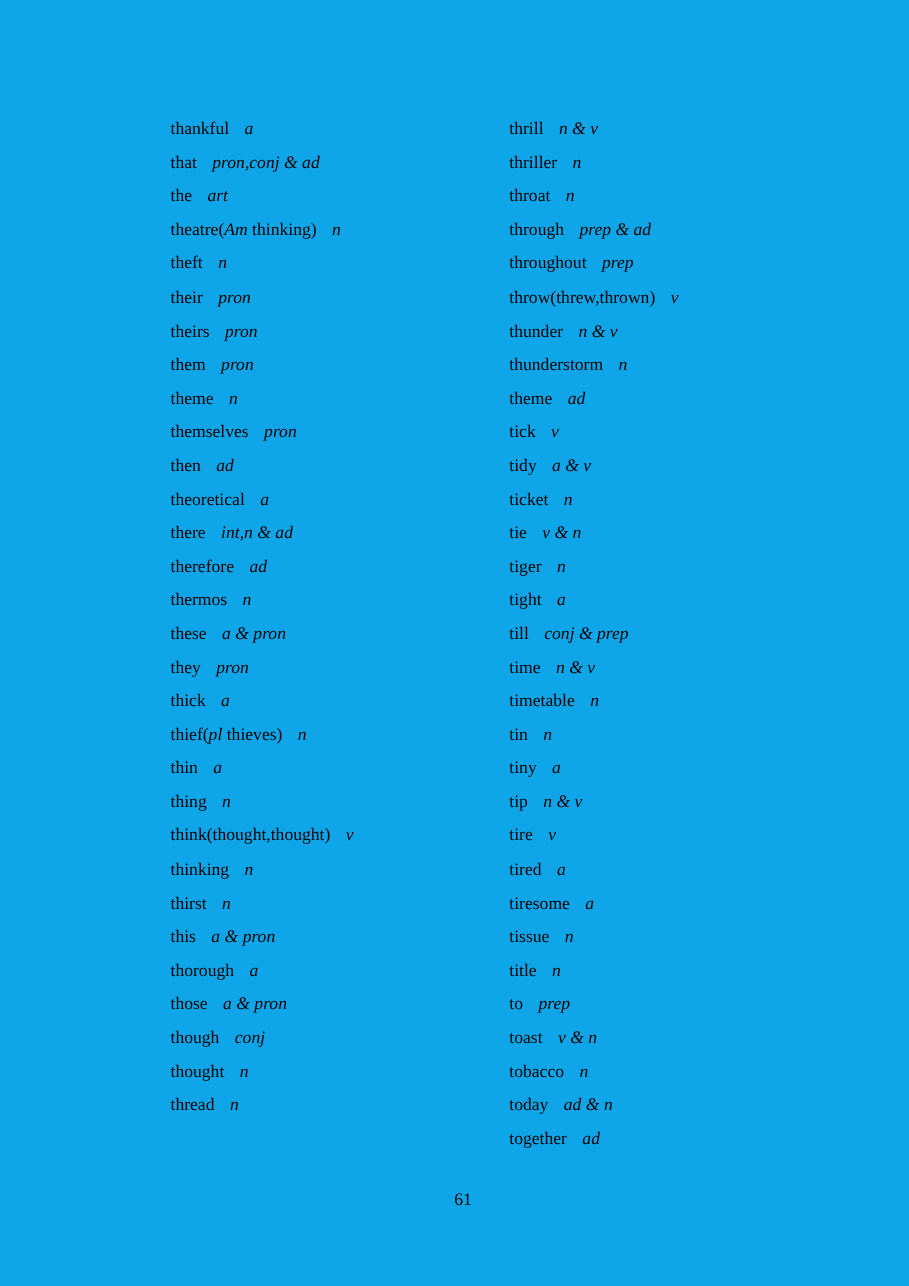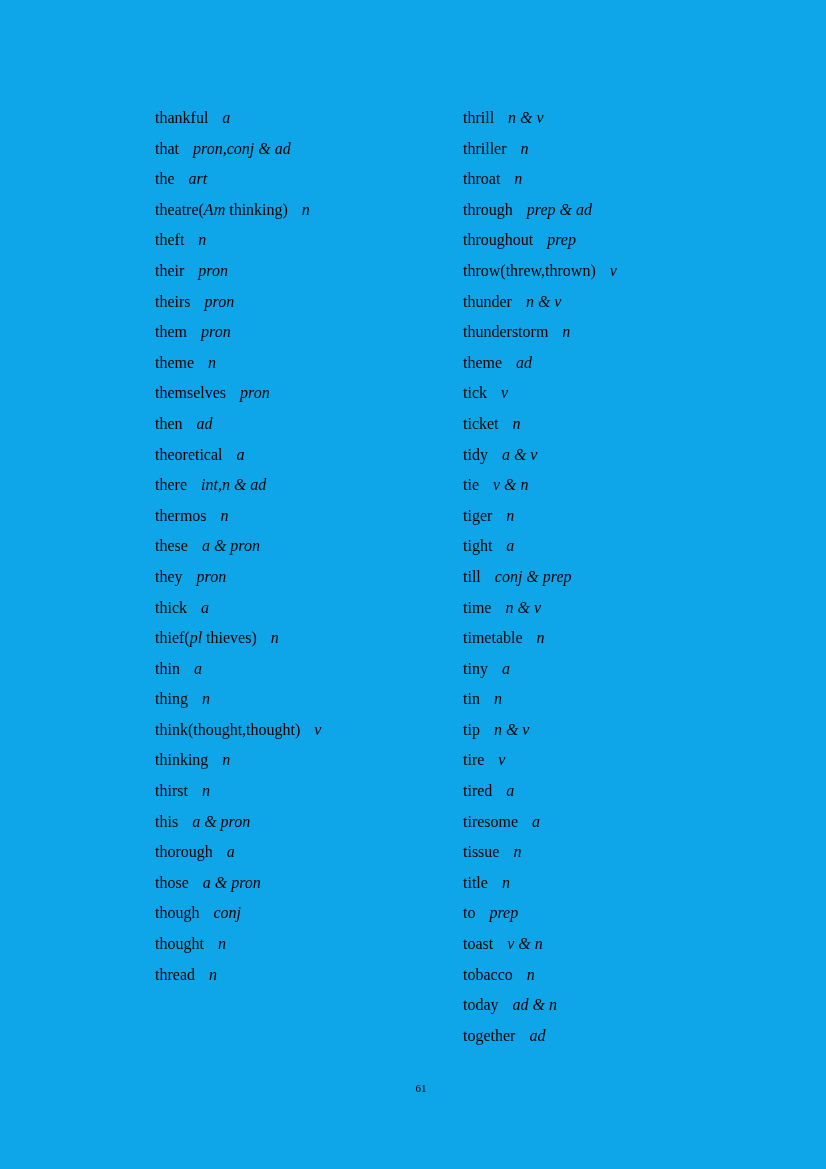--- a/index.html
+++ b/index.html
@@ -34,41 +34,42 @@
     margin-left: 14px;
     font-style: italic;
   }
   .page-number {
     position: absolute;
     top: 1082px;
     left: 0;
     width: 100%;
     text-align: center;
     text-indent: 16px;
-    font-size: 11px;
+    font-size: 16px;
   }
 </style>
 </head>
 <body>
 
 <div class="page">
   <div class="column col-left">
       <div class="entry"><span class="word"><span>thankful</span></span><span class="pos">a</span></div>
       <div class="entry"><span class="word"><span>that</span></span><span class="pos">pron,conj &amp; ad</span></div>
       <div class="entry"><span class="word"><span>the</span></span><span class="pos">art</span></div>
       <div class="entry"><span class="word"><span>theatre(</span><span class="it">Am</span><span> thinking)</span></span><span class="pos">n</span></div>
       <div class="entry"><span class="word"><span>theft</span></span><span class="pos">n</span></div>
       <div class="entry"><span class="word"><span>their</span></span><span class="pos">pron</span></div>
       <div class="entry"><span class="word"><span>theirs</span></span><span class="pos">pron</span></div>
       <div class="entry"><span class="word"><span>them</span></span><span class="pos">pron</span></div>
       <div class="entry"><span class="word"><span>theme</span></span><span class="pos">n</span></div>
       <div class="entry"><span class="word"><span>themselves</span></span><span class="pos">pron</span></div>
       <div class="entry"><span class="word"><span>then</span></span><span class="pos">ad</span></div>
       <div class="entry"><span class="word"><span>theoretical</span></span><span class="pos">a</span></div>
       <div class="entry"><span class="word"><span>there</span></span><span class="pos">int,n &amp; ad</span></div>
+      <div class="entry"><span class="word"><span>therefore</span></span><span class="pos">ad</span></div>
       <div class="entry"><span class="word"><span>thermos</span></span><span class="pos">n</span></div>
       <div class="entry"><span class="word"><span>these</span></span><span class="pos">a &amp; pron</span></div>
       <div class="entry"><span class="word"><span>they</span></span><span class="pos">pron</span></div>
       <div class="entry"><span class="word"><span>thick</span></span><span class="pos">a</span></div>
       <div class="entry"><span class="word"><span>thief(</span><span class="it">pl</span><span> thieves)</span></span><span class="pos">n</span></div>
       <div class="entry"><span class="word"><span>thin</span></span><span class="pos">a</span></div>
       <div class="entry"><span class="word"><span>thing</span></span><span class="pos">n</span></div>
       <div class="entry"><span class="word"><span>think(thought,thought)</span></span><span class="pos">v</span></div>
       <div class="entry"><span class="word"><span>thinking</span></span><span class="pos">n</span></div>
       <div class="entry"><span class="word"><span>thirst</span></span><span class="pos">n</span></div>
@@ -83,30 +84,30 @@
       <div class="entry"><span class="word"><span>thrill</span></span><span class="pos">n &amp; v</span></div>
       <div class="entry"><span class="word"><span>thriller</span></span><span class="pos">n</span></div>
       <div class="entry"><span class="word"><span>throat</span></span><span class="pos">n</span></div>
       <div class="entry"><span class="word"><span>through</span></span><span class="pos">prep &amp; ad</span></div>
       <div class="entry"><span class="word"><span>throughout</span></span><span class="pos">prep</span></div>
       <div class="entry"><span class="word"><span>throw(threw,thrown)</span></span><span class="pos">v</span></div>
       <div class="entry"><span class="word"><span>thunder</span></span><span class="pos">n &amp; v</span></div>
       <div class="entry"><span class="word"><span>thunderstorm</span></span><span class="pos">n</span></div>
       <div class="entry"><span class="word"><span>theme</span></span><span class="pos">ad</span></div>
       <div class="entry"><span class="word"><span>tick</span></span><span class="pos">v</span></div>
+      <div class="entry"><span class="word"><span>tidy</span></span><span class="pos">a &amp; v</span></div>
       <div class="entry"><span class="word"><span>ticket</span></span><span class="pos">n</span></div>
-      <div class="entry"><span class="word"><span>tidy</span></span><span class="pos">a &amp; v</span></div>
       <div class="entry"><span class="word"><span>tie</span></span><span class="pos">v &amp; n</span></div>
       <div class="entry"><span class="word"><span>tiger</span></span><span class="pos">n</span></div>
       <div class="entry"><span class="word"><span>tight</span></span><span class="pos">a</span></div>
       <div class="entry"><span class="word"><span>till</span></span><span class="pos">conj &amp; prep</span></div>
       <div class="entry"><span class="word"><span>time</span></span><span class="pos">n &amp; v</span></div>
       <div class="entry"><span class="word"><span>timetable</span></span><span class="pos">n</span></div>
+      <div class="entry"><span class="word"><span>tin</span></span><span class="pos">n</span></div>
       <div class="entry"><span class="word"><span>tiny</span></span><span class="pos">a</span></div>
-      <div class="entry"><span class="word"><span>tin</span></span><span class="pos">n</span></div>
       <div class="entry"><span class="word"><span>tip</span></span><span class="pos">n &amp; v</span></div>
       <div class="entry"><span class="word"><span>tire</span></span><span class="pos">v</span></div>
       <div class="entry"><span class="word"><span>tired</span></span><span class="pos">a</span></div>
       <div class="entry"><span class="word"><span>tiresome</span></span><span class="pos">a</span></div>
       <div class="entry"><span class="word"><span>tissue</span></span><span class="pos">n</span></div>
       <div class="entry"><span class="word"><span>title</span></span><span class="pos">n</span></div>
       <div class="entry"><span class="word"><span>to</span></span><span class="pos">prep</span></div>
       <div class="entry"><span class="word"><span>toast</span></span><span class="pos">v &amp; n</span></div>
       <div class="entry"><span class="word"><span>tobacco</span></span><span class="pos">n</span></div>
       <div class="entry"><span class="word"><span>today</span></span><span class="pos">ad &amp; n</span></div>

